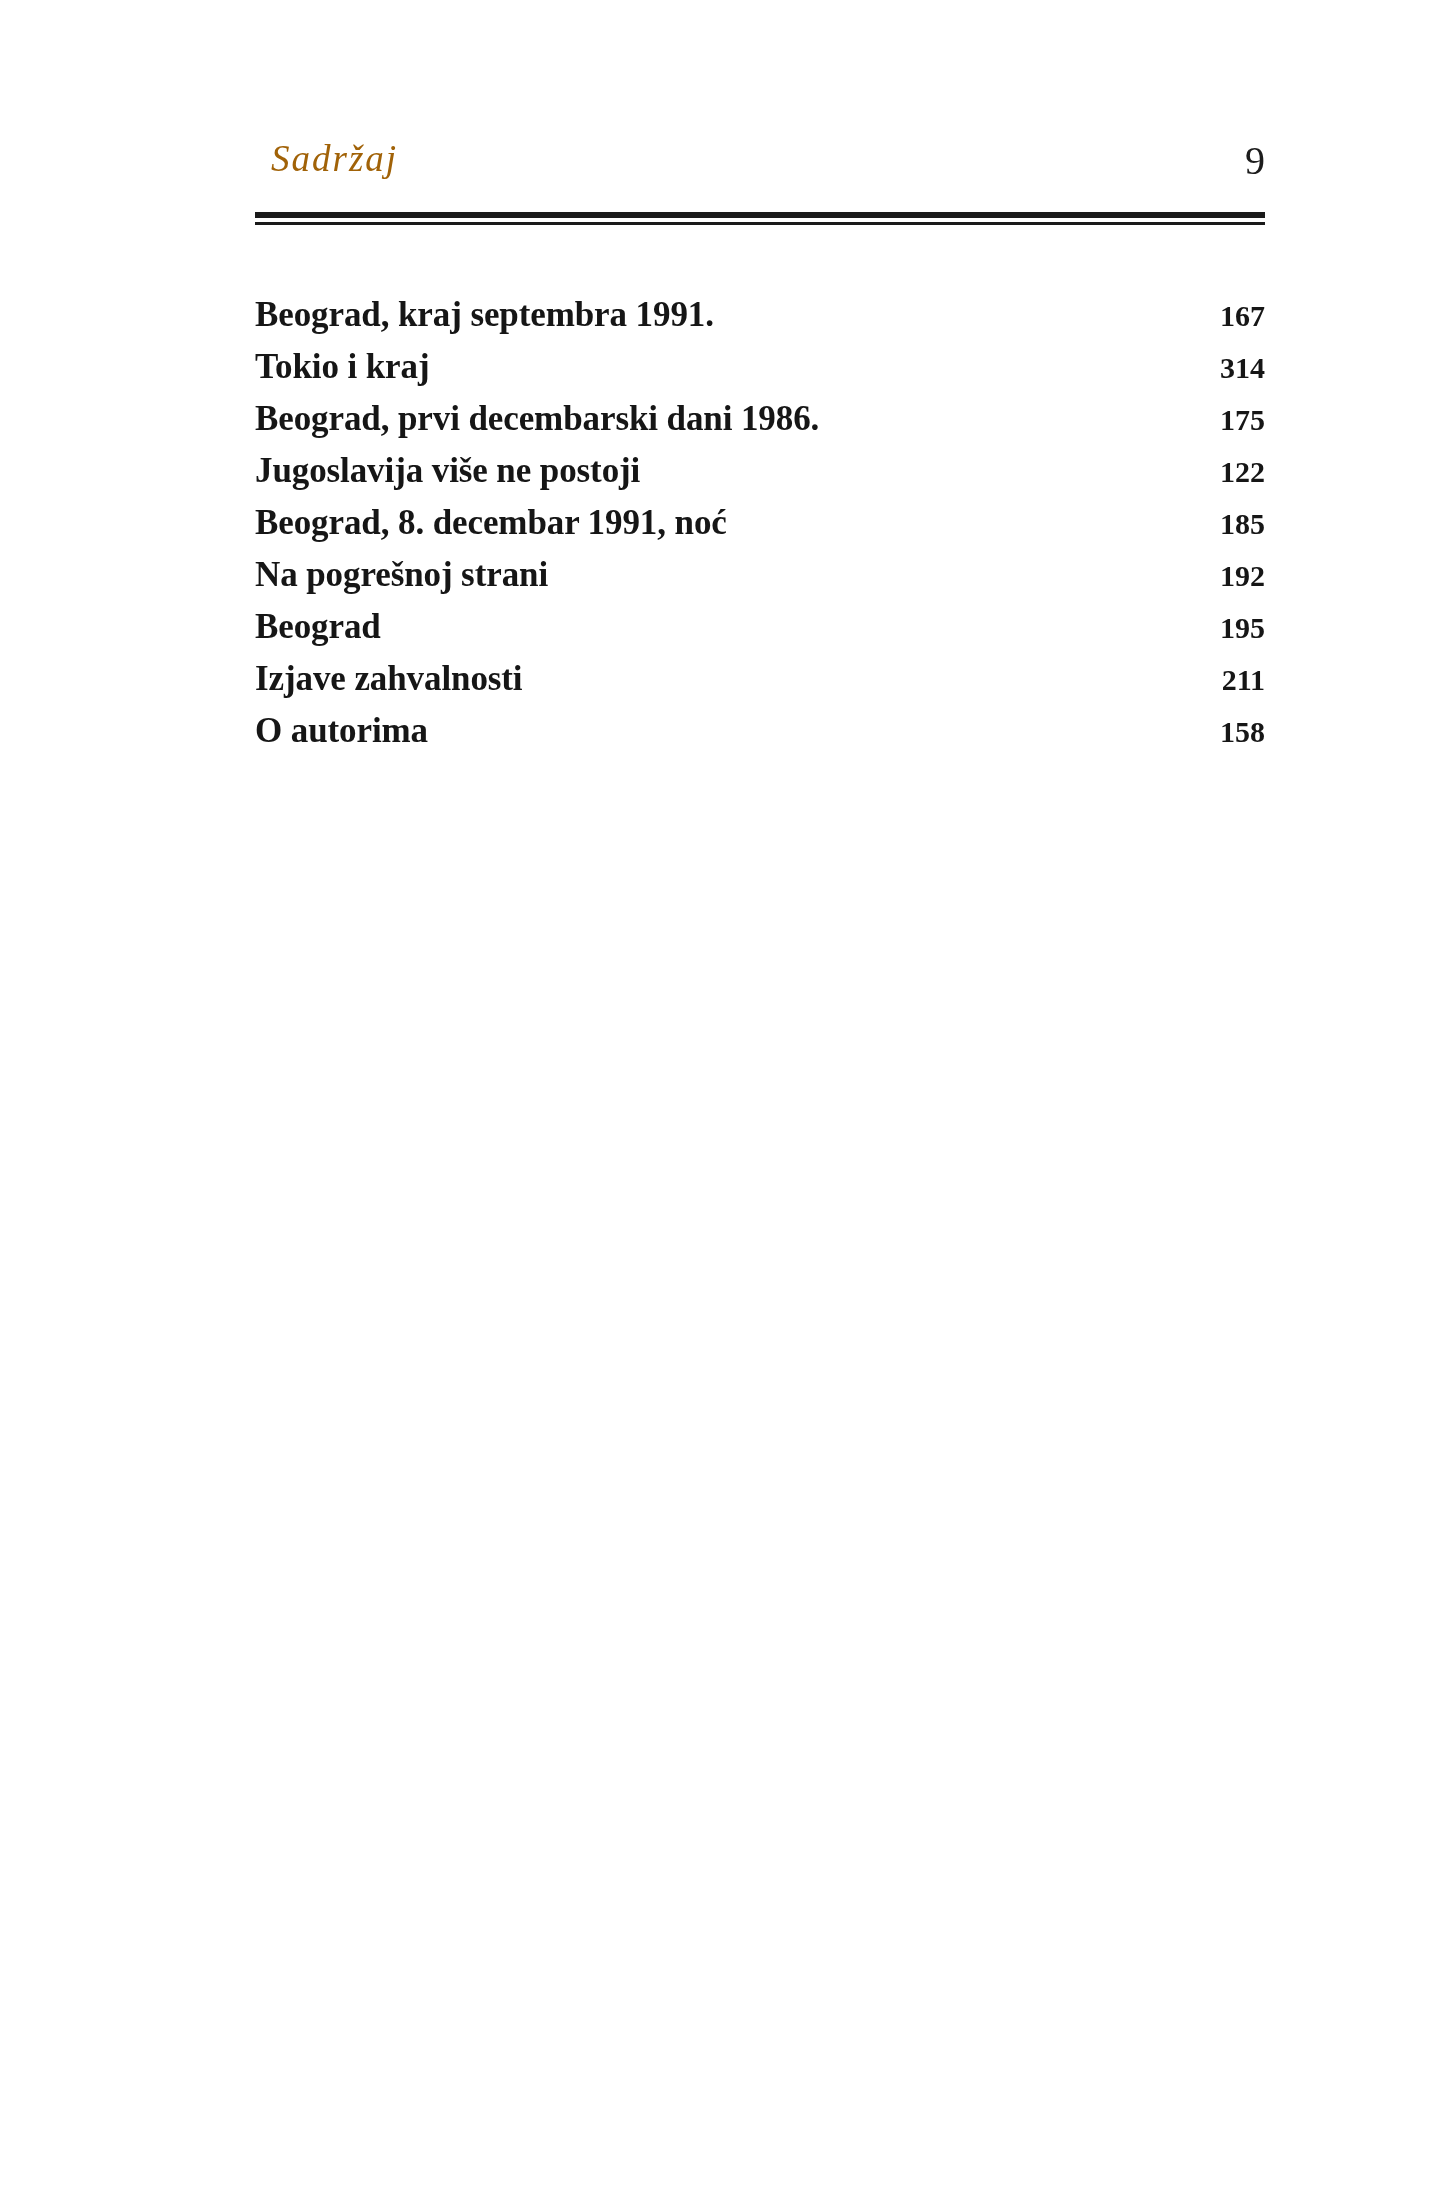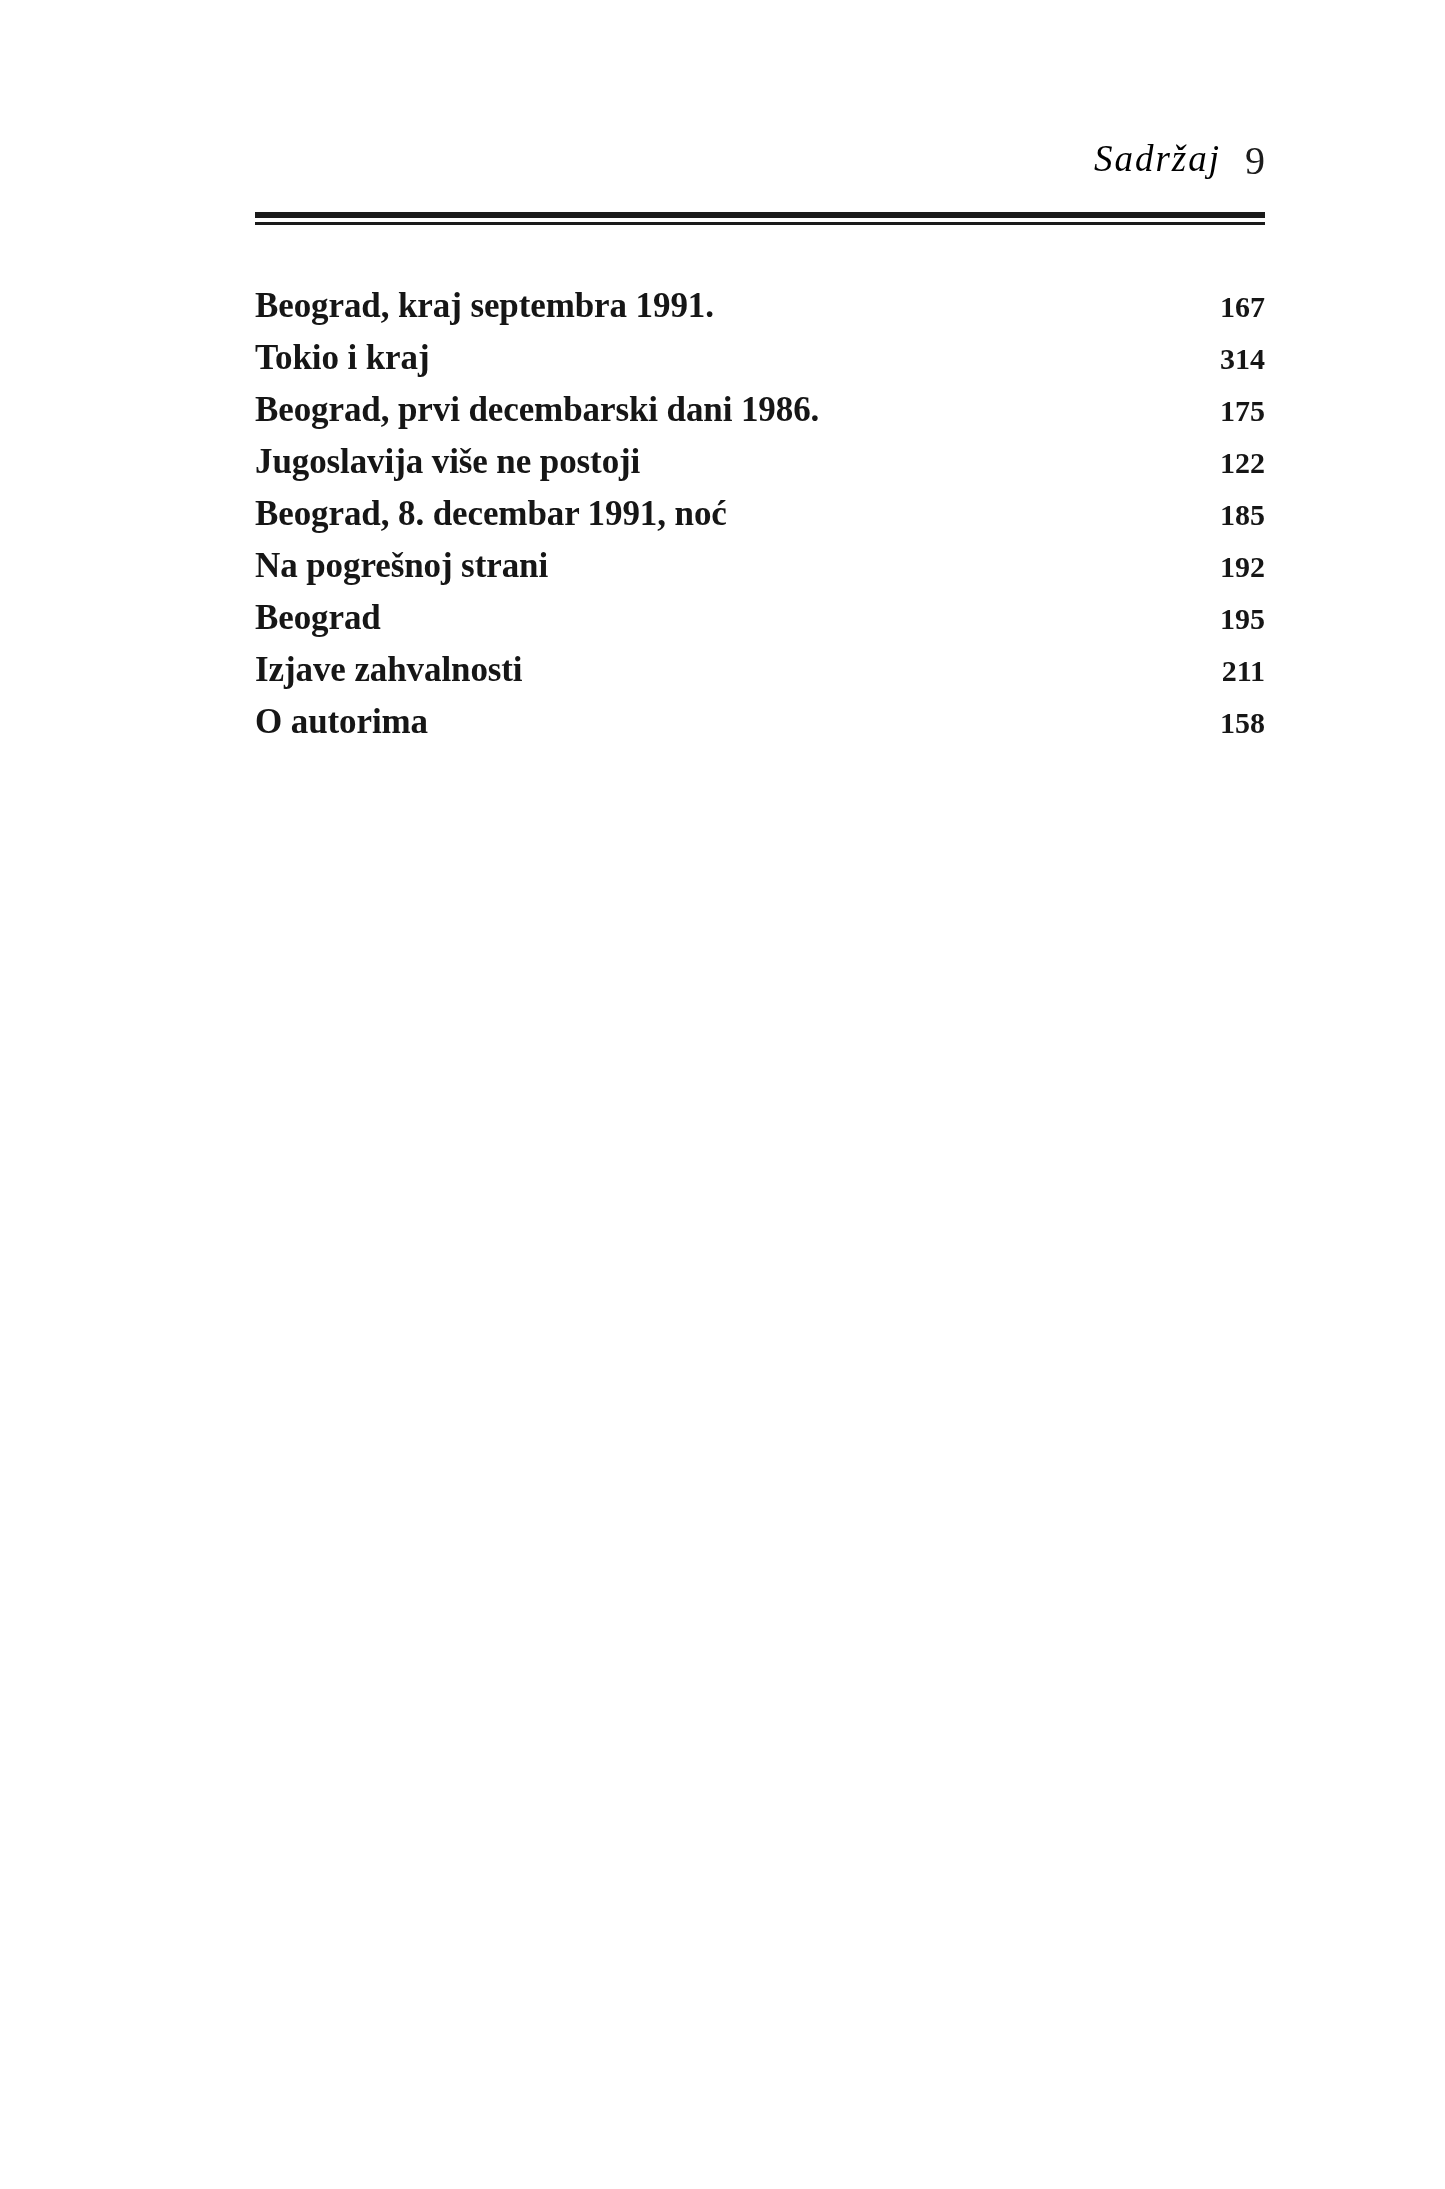--- a/index.html
+++ b/index.html
@@ -26,28 +26,28 @@
   
   .running-head {
     position: absolute;
     left: 255px;
     right: 180px;
     top: 138px;
     height: 62px;
   }
   .running-head-title {
     position: absolute;
-    left: 8px;
+    left: 16px;
     right: 0;
     top: 0;
-    text-align: right;
+    text-align: left;
     font-style: italic;
     font-size: 37px;
     letter-spacing: 2.0px;
-    color: #000000;
+    color: #a16207;
     line-height: 1.15;
     padding-right: 44px;
   }
   .running-head-folio {
     position: absolute;
     right: 0;
     top: 0;
     font-size: 40px;
     font-weight: 400;
     color: #1c1c1c;
@@ -75,21 +75,21 @@
     height: 3px;
     background: #1a1a1a;
     width: 100%;
   }
 
   
   .toc {
     position: absolute;
     left: 255px;
     width: 1010px;
-    top: 280px;
+    top: 289px;
   }
   .toc-entry {
     display: flex;
     align-items: baseline;
     justify-content: space-between;
     height: 52px;
     line-height: 52px;
     white-space: nowrap;
   }
   .toc-title {

